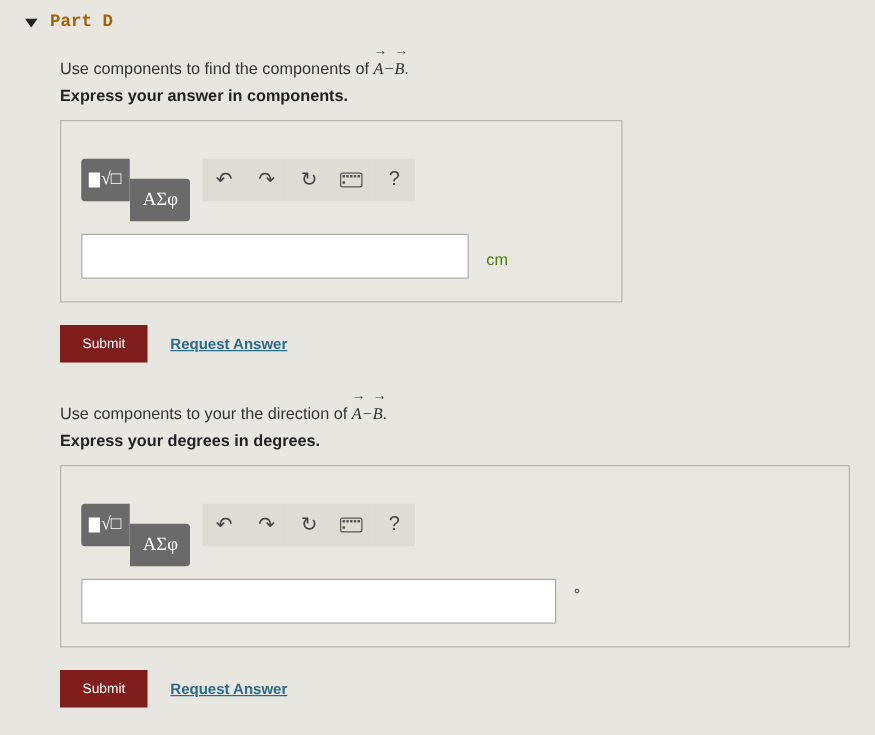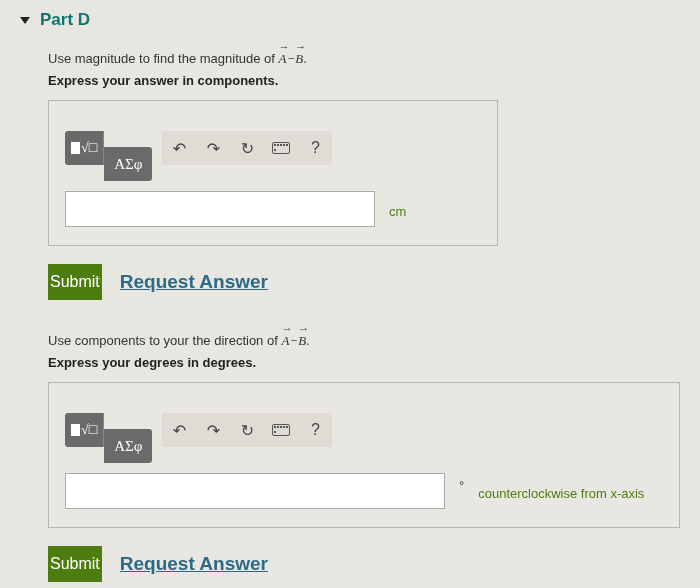--- a/index.html
+++ b/index.html
@@ -16,21 +16,21 @@
       align-items: center;
       gap: 10px;
       margin-bottom: 18px;
     }
     .caret {
       width: 0; height: 0;
       border-left: 5px solid transparent;
       border-right: 5px solid transparent;
       border-top: 7px solid #222;
     }
-    .part-title { font-weight: bold; font-size: 17px; color: #0f766e; }
+    .part-title { font-weight: bold; font-size: 14px; color: #a16207; font-family: Liberation Mono, monospace; }
     .part-content { margin-left: 28px; }
     .prompt { font-size: 13px; color: #333; margin-bottom: 6px; }
     .prompt-math { display: inline-flex; align-items: baseline; font-style: italic; font-family: 'Times New Roman', serif; }
     .vec { position: relative; display: inline-block; padding-top: 3px; }
     .vec::before {
       content: "→";
       position: absolute;
       top: -9px; left: 0;
       font-size: 11px;
       font-style: normal;
@@ -96,30 +96,30 @@
     .answer-input.wide { width: 380px; }
     .unit-label { font-size: 13px; color: #4d7c0f; padding-bottom: 8px; }
     .deg-symbol { font-size: 13px; padding-bottom: 16px; }
     .submit-row {
       margin-top: 18px;
       display: flex;
       align-items: center;
       gap: 18px;
     }
     .submit-btn {
-      background: #4d7c0f;
+      background: #7f1d1d;
       color: #fff;
       border: none;
-      padding: 9px 2px;
-      font-size: 16px;
+      padding: 9px 18px;
+      font-size: 11px;
       cursor: pointer;
     }
     .request-link {
       color: #2c6b87;
-      font-size: 19px;
+      font-size: 12px;
       font-weight: bold;
       text-decoration: underline;
       cursor: pointer;
     }
     .kbd-icon {
       width: 18px; height: 12px;
       border: 1px solid #555;
       border-radius: 2px;
       display: flex;
       flex-wrap: wrap;
@@ -131,21 +131,21 @@
 </head>
 <body>
 
 <div class="part-block">
   <div class="part-header">
     <div class="caret"></div>
     <div class="part-title">Part D</div>
   </div>
   <div class="part-content">
     <div class="prompt">
-      <span>Use magnitude to find the magnitude of </span>
+      <span>Use components to find the components of </span>
       <span class="prompt-math">
         <span class="vec">A</span>
         <span> − </span>
         <span class="vec">B</span>
       </span><span>.</span>
     </div>
     <div class="instruct">Express your answer in components.</div>
 
     <div class="answer-box narrow">
       <div class="controls-column">
@@ -225,23 +225,20 @@
                 <span></span>
                 <span></span>
                 <span></span>
               </div>
           </div>
           <div class="tb-light">?</div>
         </div>
         <input class="answer-input wide" style="">
       </div>
       <div class="deg-symbol">°</div>
-      <div class="unit-label">
-        <span>counterclockwise from x-axis</span>
-      </div>
     </div>
 
     <div class="submit-row">
       <button class="submit-btn">Submit</button>
       <a class="request-link">Request Answer</a>
     </div>
   </div>
 </div>
 
 </body></html>

